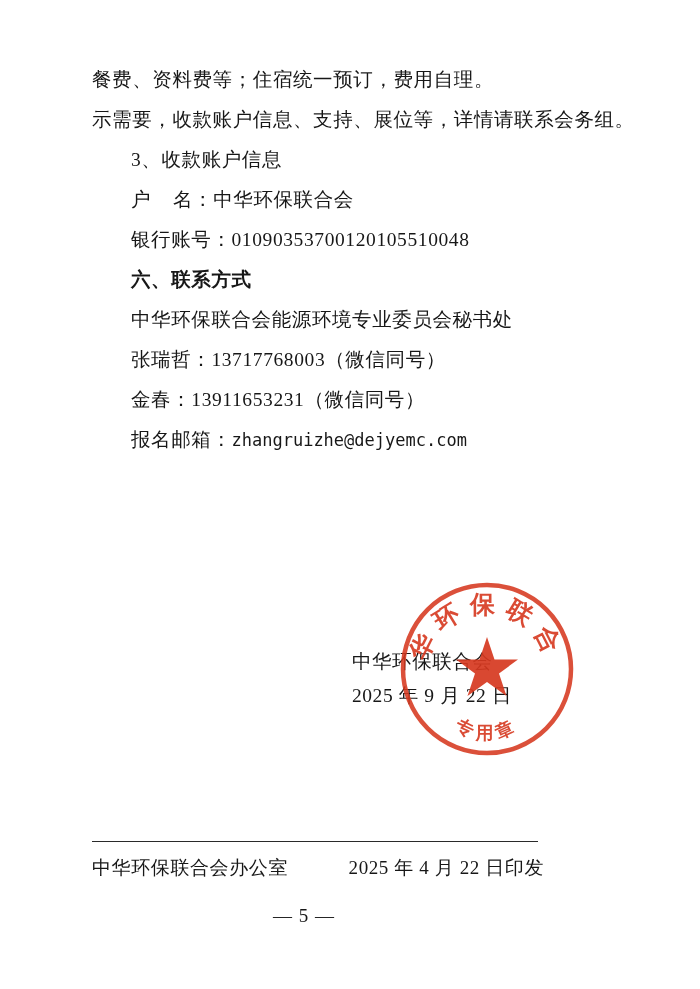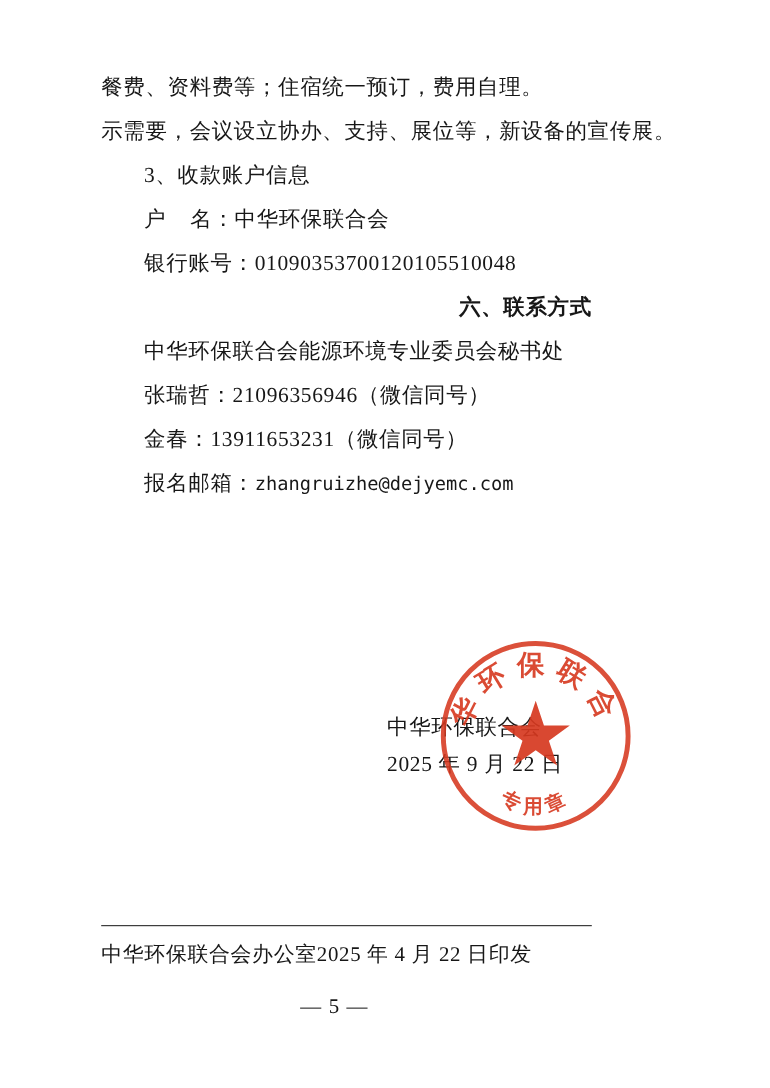--- a/index.html
+++ b/index.html
@@ -28,21 +28,20 @@
     line-height: 40px;
     letter-spacing: 0.6px;
     white-space: pre;
     color: #171717;
   }
   .indent {
     text-indent: 39px;
   }
   .bold {
     font-weight: bold;
-    text-align: right;
   }
   .mono-ish {
     font-family: "Liberation Serif", "DejaVu Serif", serif;
   }
   .email {
     font-family: "DejaVu Sans Mono", monospace;
     font-size: 17px;
     letter-spacing: 0px;
     text-align: right;
   }
@@ -76,23 +75,24 @@
   .footer-rule {
     position: absolute;
     left: 92px;
     right: 70px;
     top: 841px;
     border-top: 1.4px solid #2a2a2a;
   }
   .footer-row {
     position: absolute;
     left: 92px;
-    right: 70px;
+    right: 64px;
     top: 855px;
     display: flex;
+    justify-content: space-between;
     font-size: 19px;
     letter-spacing: 0.6px;
     color: #171717;
   }
   .page-num {
     position: absolute;
     left: 0;
     right: 0;
     top: 905px;
     text-align: center;
@@ -101,27 +101,27 @@
     color: #171717;
   }
 </style>
 </head>
 <body>
 
 <div class="page">
 
   <div>
     <div class="line">餐费、资料费等；住宿统一预订，费用自理。</div>
-    <div class="line">示需要，会议设立协办、支持、展位等，新设备的宣传展。</div>
+    <div class="line">示需要，收款账户信息、支持、展位等，详情请联系会务组。</div>
     <div class="line indent">3、收款账户信息</div>
     <div class="line indent">户    名：中华环保联合会</div>
     <div class="line indent mono-ish">银行账号：01090353700120105510048</div>
     <div class="line indent bold">六、联系方式</div>
     <div class="line indent">中华环保联合会能源环境专业委员会秘书处</div>
-    <div class="line indent">张瑞哲：21096356946（微信同号）</div>
+    <div class="line indent">张瑞哲：13717768003（微信同号）</div>
     <div class="line indent">金春：13911653231（微信同号）</div>
     <div class="line indent"><span>报名邮箱：</span><span class="email">zhangruizhe@dejyemc.com</span></div>
 
     <div class="spacer-md"></div>
 
   </div>
 
   <div class="signature">
     <div class="line">中华环保联合会</div>
     <div class="line">2025 年 9 月 22 日</div>

